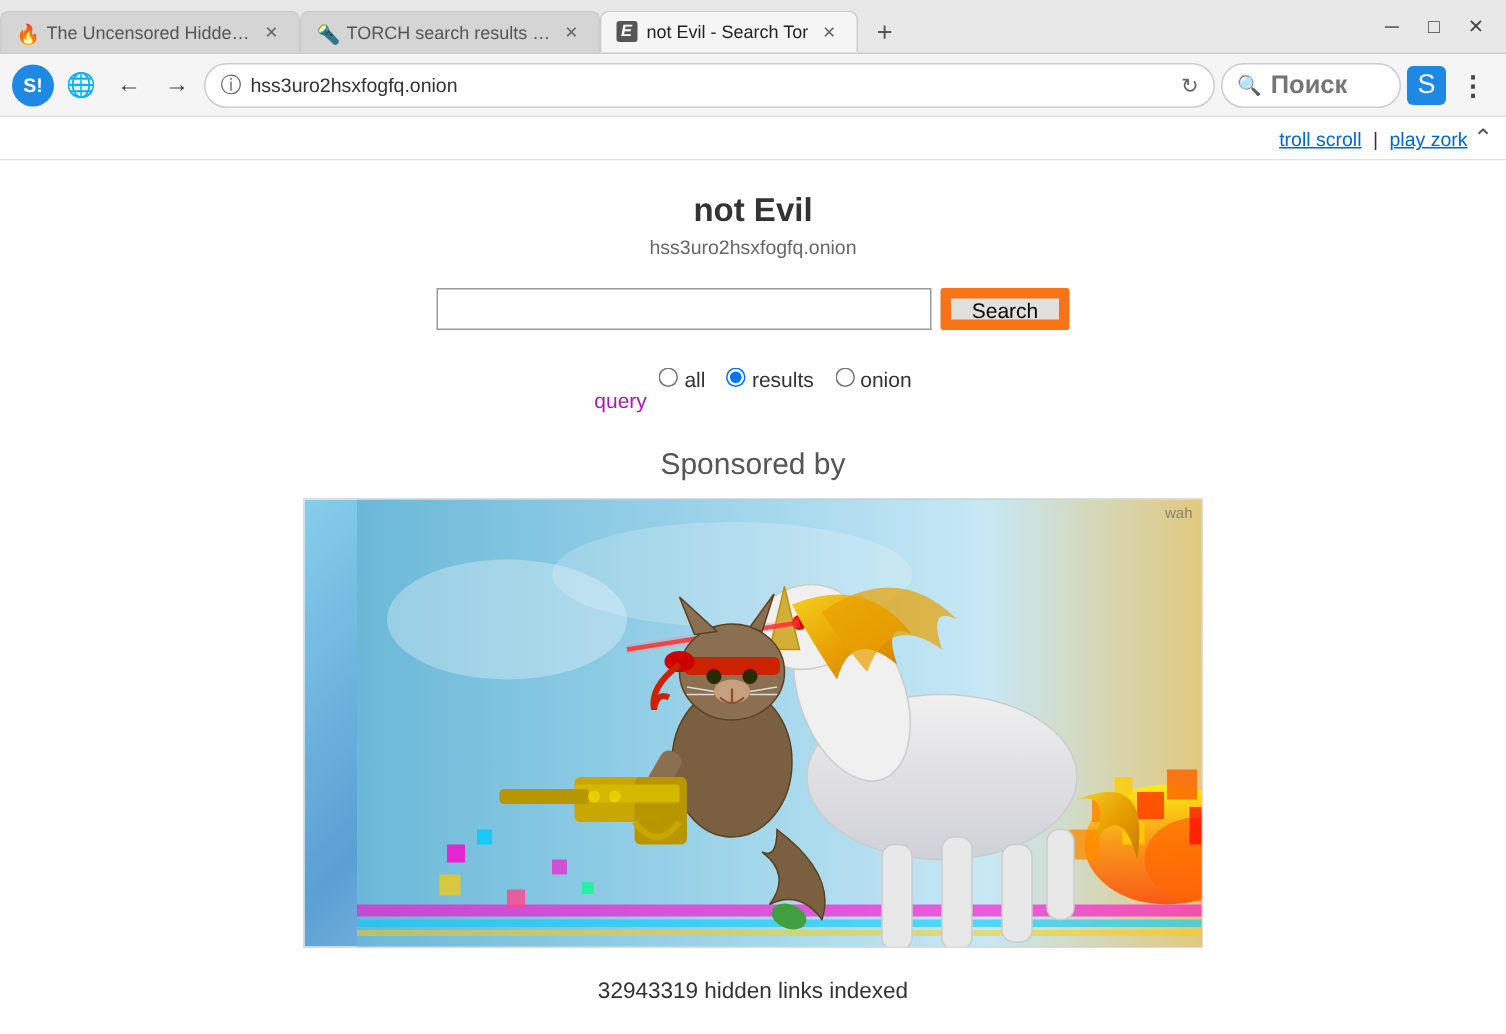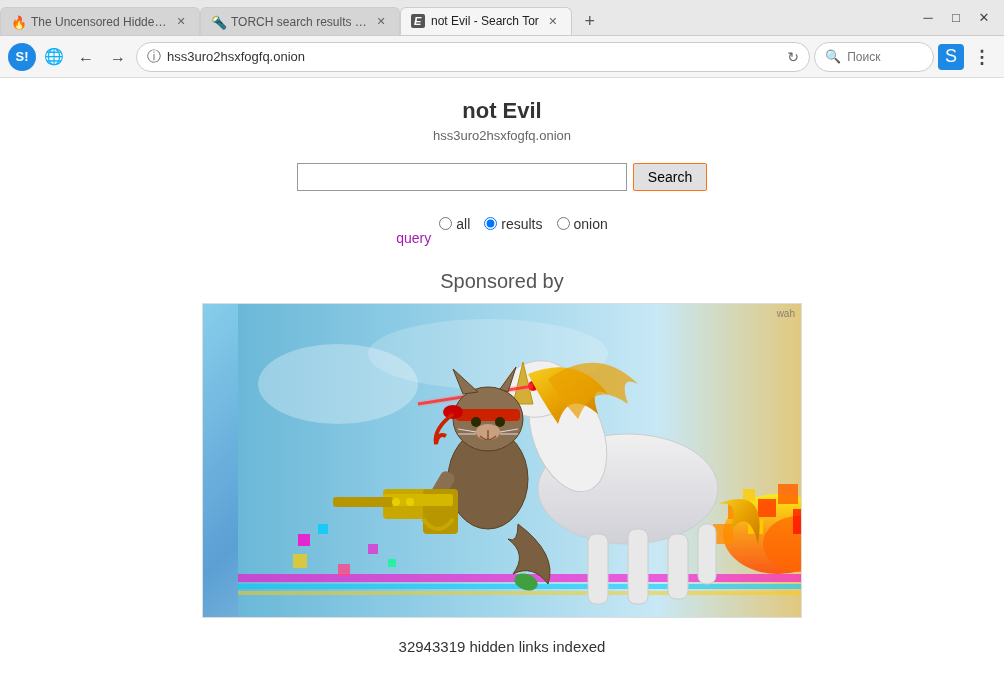--- a/index.html
+++ b/index.html
@@ -100,21 +100,21 @@
     .address-input {
       flex: 1; border: none; outline: none; font-size: 13px; color: #333; background: transparent;
     }
     .address-bar-wrap .reload-icon { font-size: 14px; color: #666; cursor: pointer; }
     .search-box-wrap {
       display: flex; align-items: center;
       background: white; border: 1px solid #ccc; border-radius: 18px;
       padding: 0 10px; height: 30px; gap: 6px; min-width: 120px;
     }
     .search-icon-nav { font-size: 13px; color: #888; }
-    .search-input-nav { border: none; outline: none; font-size: 12px; color: #4c1d95; width: 70px; background: transparent; }
+    .search-input-nav { border: none; outline: none; font-size: 17px; color: #4c1d95; width: 70px; background: transparent; font-weight: bold; }
     .extensions-area { display: flex; align-items: center; gap: 4px; }
 
     
     .top-links {
       background: white;
       padding: 4px 12px;
       text-align: right;
       font-size: 13px;
       border-bottom: 1px solid #e0e0e0;
     }
@@ -162,35 +162,35 @@
       height: 28px;
       border: 1px solid #999;
       padding: 0 6px;
       font-size: 14px;
       outline: none;
     }
     .search-btn {
       height: 28px;
       padding: 0 14px;
       background: #e0e0e0;
-      border: 1px solid #f97316;
+      border: 7px solid #f97316;
       cursor: pointer;
       font-size: 14px;
       border-radius: 2px;
     }
     .filter-row {
       display: flex;
       align-items: center;
       gap: 8px;
       font-size: 14px;
       color: #333;
     }
     .filter-label { color: #a21caf; margin-top: 29px; }
     .radio-group { display: flex; align-items: center; gap: 14px; }
-    .radio-item { display: flex; align-items: center; gap: 4px; cursor: pointer; }
+    .radio-item { display: flex; align-items: flex-start; gap: 4px; cursor: pointer; }
     .radio-item input[type="radio"] { cursor: pointer; }
 
     .sponsored-label {
       margin-top: 24px;
       font-size: 20px;
       color: #555;
     }
     .sponsored-image {
       margin-top: 10px;
       width: 600px;
@@ -272,20 +272,26 @@
     <div class="search-box-wrap">
       <span class="search-icon-nav">🔍</span>
       <input class="search-input-nav" type="text" placeholder="Поиск" style="">
     </div>
     <div class="extensions-area">
       <button class="nav-icon-btn" style="font-size:18px; background:#1e88e5; color:white; border-radius:4px; width:26px; height:26px;">S</button>
       <button class="nav-icon-btn" style="font-size:18px; font-weight:bold;">⋮</button>
     </div>
   </div>
 
+  <div class="top-links">
+    <a>troll scroll</a>
+    <span class="top-links-sep">|</span>
+    <a>play zork</a>
+    <span style="display:inline-block; width:10px; font-size:16px; color:#555;">⌃</span>
+  </div>
 
   <div class="page-content">
     <div class="site-title">not Evil</div>
     <div class="site-domain">hss3uro2hsxfogfq.onion</div>
 
     <div class="search-form">
       <div class="search-row">
         <input class="search-text-input" type="text" style="">
         <button class="search-btn">Search</button>
       </div>

